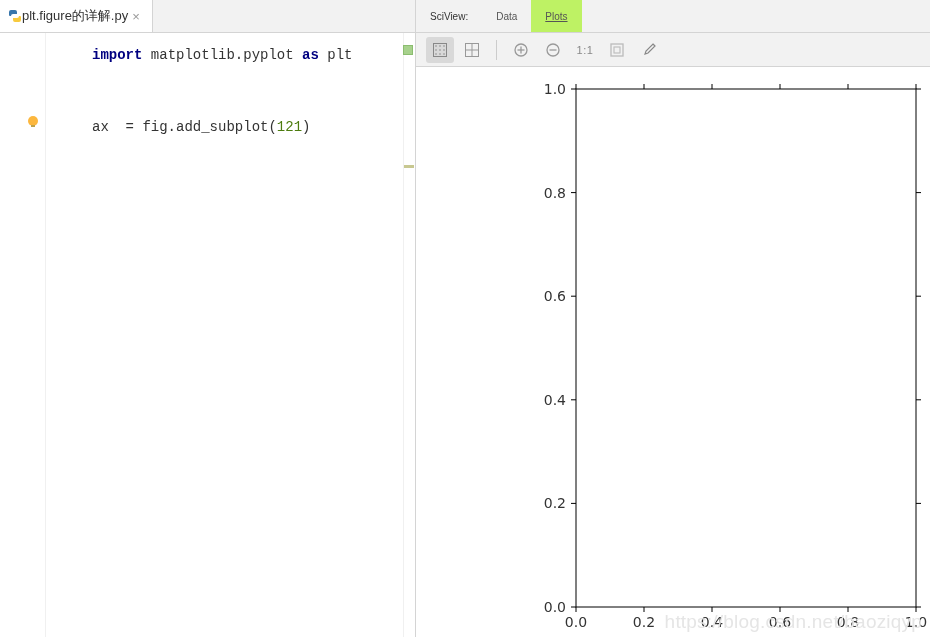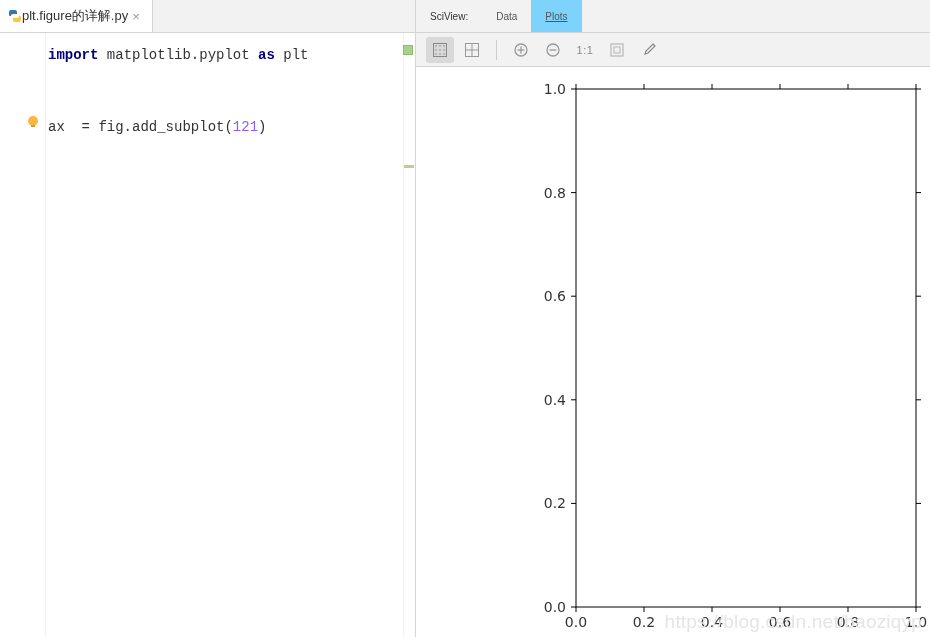--- a/index.html
+++ b/index.html
@@ -9,34 +9,34 @@
     .left-panel { width: 416px; height: 100%; border-right: 1px solid #d4d4d4; display: flex; flex-direction: column; background: #fff; }
     .tab-bar { height: 33px; background: #f2f2f2; border-bottom: 1px solid #d4d4d4; display: flex; align-items: stretch; }
     .tab { background: #fff; border-right: 1px solid #d4d4d4; padding: 0 12px 0 8px; display: flex; align-items: center; font-size: 13px; color: #333; }
     .tab .file-icon { width: 14px; height: 14px; }
     .tab .close-x { color: #999; font-size: 13px; margin-left: 4px; }
     
     .editor-area { display: flex; flex: 1; overflow: hidden; }
     .gutter { width: 46px; background: #fff; border-right: 1px solid #f0f0f0; position: relative; }
     .gutter-bulb { position: absolute; left: 26px; top: 82px; }
     .code-area { flex: 1; position: relative; font-family: "Consolas", "Courier New", monospace; font-size: 14px; line-height: 24px; padding-top: 10px; }
-    .code-line { white-space: pre; padding-left: 2px; height: 24px; }
+    .code-line { white-space: pre; padding-left: 2px; height: 24px; margin-left: 44px; }
     .kw { color: #000080; font-weight: bold; }
-    .paren-num { color: #8b5cf6; text-align: right; }
+    .paren-num { color: #4d7c0f; text-align: right; }
     .highlight-line { background: #fffce6; }
     .sel-box { background: #cfe8fc; }
     .right-gutter { position: absolute; right: 0; top: 0; width: 12px; height: 100%; background: #fff; border-left: 1px solid #f0f0f0; }
     .right-gutter-mark { position: absolute; width: 10px; height: 3px; background: #c8c891; right: 1px; }
     .top-green-sq { position: absolute; right: 2px; top: 12px; width: 10px; height: 10px; background: #a7d18c; border: 1px solid #8bbd6f; }
     
     .right-panel { flex: 1; height: 100%; display: flex; flex-direction: column; background: #f2f2f2; }
     .right-tab-bar { height: 33px; display: flex; align-items: center; border-bottom: 1px solid #d4d4d4; background: #f2f2f2; }
     .right-tab-label { padding: 0 14px; color: #555; font-size: 10px; height: 100%; display: flex; align-items: center; }
     .right-tab-label.title { color: #333; }
-    .right-tab-label.active { background: #7dd3fc; text-decoration: underline; }
+    .right-tab-label.active { background: #bef264; text-decoration: underline; }
     
     .toolbar { height: 34px; display: flex; align-items: center; gap: 4px; padding: 0 10px; border-bottom: 1px solid #d4d4d4; background: #f2f2f2; }
     .tbtn { width: 28px; height: 26px; display: flex; align-items: center; justify-content: center; color: #666; border-radius: 3px; }
     .tbtn.active { background: #d9d9d9; }
     .tbtn svg { display: block; }
     .vsep { width: 1px; height: 20px; background: #ccc; margin: 0 6px; }
     .one-to-one { font-size: 11px; color: #888; letter-spacing: 0.5px; }
     
     .plot-view { flex: 1; background: #fff; position: relative; overflow: hidden; }
     .plot-svg { position: absolute; }

